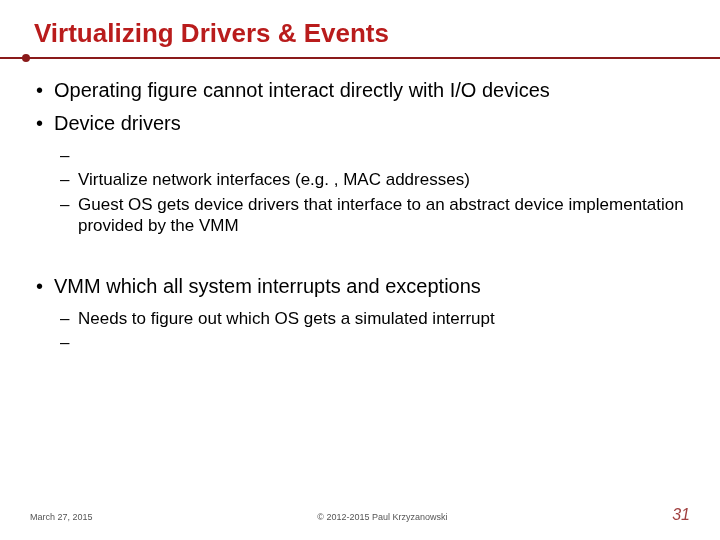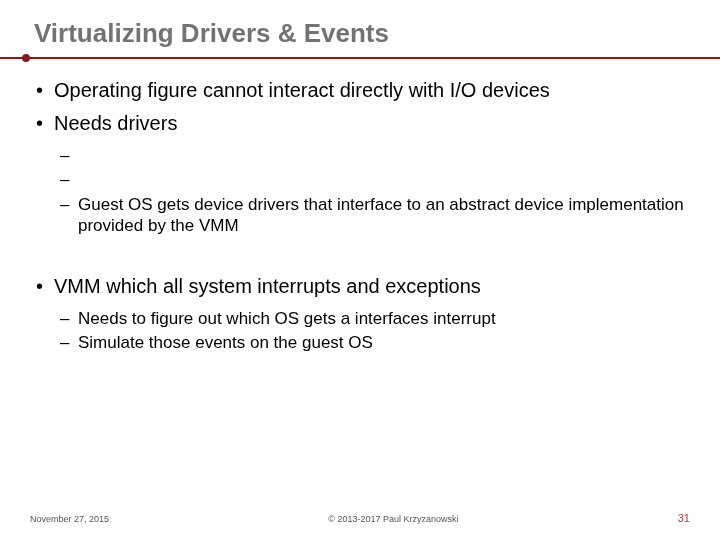--- a/index.html
+++ b/index.html
@@ -13,21 +13,21 @@
   }
   .slide {
     width: 720px;
     height: 540px;
     padding: 18px 30px 0 30px;
     position: relative;
   }
   .title {
     font-size: 26px;
     font-weight: bold;
-    color: #737373;
+    color: #b91c1c;
     margin-left: 4px;
     margin-bottom: 6px;
   }
   .title-rule {
     position: relative;
     height: 6px;
     margin-bottom: 18px;
   }
   .title-rule .line {
     position: absolute;
@@ -67,21 +67,21 @@
     position: absolute;
     bottom: 16px;
     left: 30px;
     right: 30px;
     font-size: 9px;
     color: #555;
     display: flex;
     justify-content: space-between;
     align-items: baseline;
   }
-  .footer .page { color: #a04040; font-size: 11px; }
+  .footer .page { color: #a04040; font-size: 16px; font-style: italic; }
 </style>
 </head>
 <body>
 
 <div class="slide">
 
   <div class="title">Virtualizing Drivers &amp; Events</div>
   <div class="title-rule">
     <div class="line"></div>
     <div class="dot"></div>
@@ -89,51 +89,51 @@
 
   <div class="content">
 
     <div class="b1">
       <span class="bullet">•</span>
       <span>Operating figure cannot interact directly with I/O devices</span>
     </div>
 
     <div class="b1">
       <span class="bullet">•</span>
-      <span>Needs drivers</span>
+      <span>Device drivers</span>
     </div>
 
     <div class="b2">
       <span class="bullet">–</span>
     </div>
     <div class="b2">
       <span class="bullet">–</span>
+      <span>Virtualize network interfaces (e.g. , MAC addresses)</span>
     </div>
     <div class="b2">
       <span class="bullet">–</span>
       <span>Guest OS gets device drivers that interface to an abstract device implementation provided by the VMM</span>
     </div>
 
     <div class="gap-lg"></div>
 
     <div class="b1">
       <span class="bullet">•</span>
       <span>VMM which all system interrupts and exceptions</span>
     </div>
 
     <div class="b2">
       <span class="bullet">–</span>
-      <span>Needs to figure out which OS gets a interfaces interrupt</span>
+      <span>Needs to figure out which OS gets a simulated interrupt</span>
     </div>
     <div class="b2">
       <span class="bullet">–</span>
-      <span>Simulate those events on the guest OS</span>
     </div>
 
   </div>
 
   <div class="footer">
-    <span>November 27, 2015</span>
-    <span>© 2013-2017 Paul Krzyzanowski</span>
+    <span>March 27, 2015</span>
+    <span>© 2012-2015 Paul Krzyzanowski</span>
     <span class="page">31</span>
   </div>
 
 </div>
 
 </body></html>

